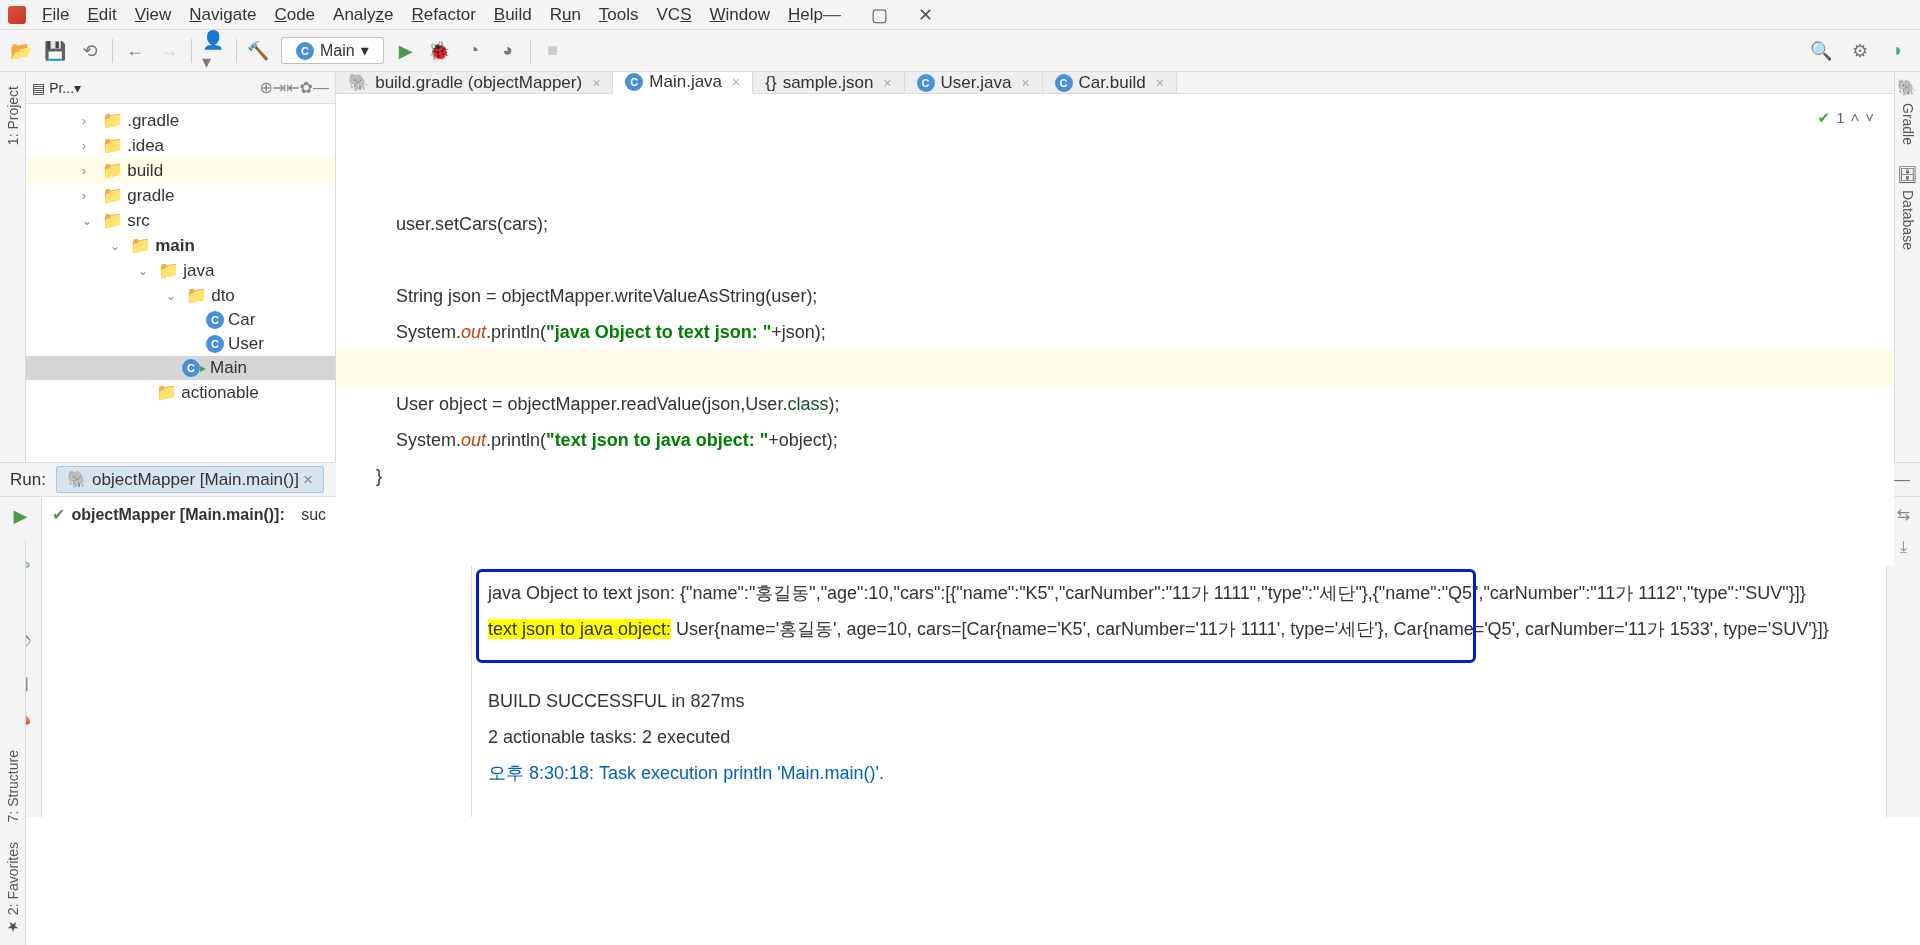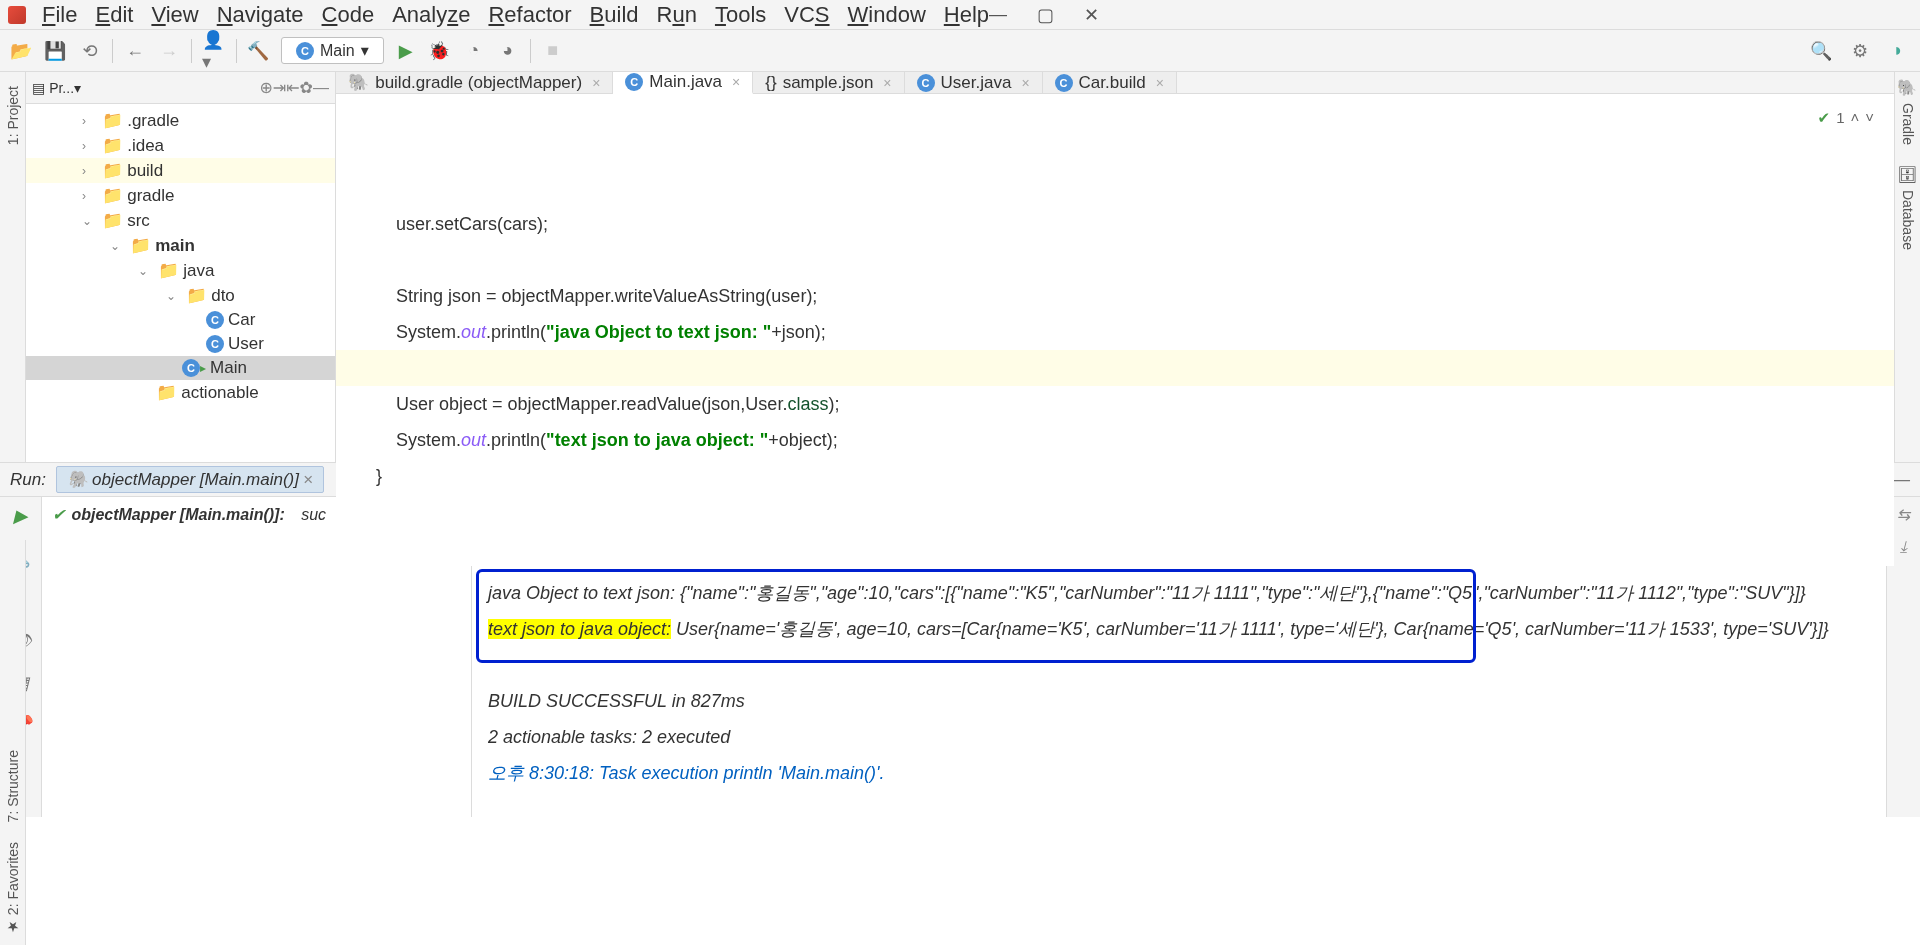--- a/index.html
+++ b/index.html
@@ -1,20 +1,20 @@
 <!DOCTYPE html>
 <html><head>
 <meta charset="utf-8">
 <style>
 * { margin: 0; padding: 0; box-sizing: border-box; font-family: -apple-system, "Segoe UI", sans-serif; }
 body { width: 1920px; height: 945px; background: #fff; overflow: hidden; font-size: 16px; color: #333; }
 
 .titlebar { height: 30px; display: flex; align-items: center; padding: 0 8px; background: #f4f4f4; border-bottom: 1px solid #dcdcdc; }
 .app-icon { width: 18px; height: 18px; background: linear-gradient(135deg,#e74c3c,#c0392b); border-radius: 3px; margin-right: 16px; }
-.menubar { display: flex; gap: 18px; font-size: 22px; }
+.menubar { display: flex; gap: 18px; font-size: 17px; }
 .menubar span u { text-decoration: underline; }
 .title-center { flex: 1; text-align: center; color: #666; font-size: 17px; }
 .win-controls { display: flex; gap: 30px; font-size: 18px; color: #555; }
 
 .toolbar { height: 42px; background: #f4f4f4; border-bottom: 1px solid #dcdcdc; display: flex; align-items: center; padding: 0 10px; gap: 10px; }
 .tb-icon { width: 24px; height: 24px; display: flex; align-items: center; justify-content: center; color: #777; font-size: 18px; }
 .run-config { border: 1px solid #c0c0c0; padding: 3px 14px; border-radius: 3px; display: flex; align-items: center; gap: 6px; background: #fff; }
 .green-tri { color: #4a9c4a; }
 .bug-ic { color: #4a9c4a; }
 .tb-sep { width: 1px; height: 24px; background: #ccc; }
@@ -47,25 +47,25 @@
 .tab .close-x { color: #aaa; font-size: 14px; margin-left: 4px; }
 .elephant { color: #888; }
 
 .code-wrap { flex: 1; display: flex; background: #fff; position: relative; }
 .gutter { width: 56px; background: #f4f4f4; border-right: 1px solid #e0e0e0; text-align: right; padding: 4px 10px 0 0; color: #999; font-family: 'Consolas', monospace; font-size: 17px; line-height: 36px; }
 .code { flex: 1; padding: 4px 0 0 20px; font-family: 'Consolas', monospace; font-size: 18px; line-height: 36px; white-space: pre; position: relative; }
 .code .hl-line { position: absolute; left: 0; right: 0; height: 36px; background: #fffde7; z-index: 0; }
 .code pre { position: relative; z-index: 1; }
 .kw { color: #14532d; }
 .str { color: #008000; font-weight: bold; }
-.field { color: #8b5cf6; font-style: italic; }
+.field { color: #c2410c; font-style: italic; }
 .badge-area { position: absolute; top: 6px; right: 20px; display: flex; align-items: center; gap: 6px; font-size: 15px; color: #666; }
 .check-badge { color: #4a9c4a; }
 
-.run-panel { border-top: 1px solid #dcdcdc; background: #fff; font-style: italic; }
+.run-panel { border-top: 1px solid #dcdcdc; background: #fff; }
 .run-header { height: 34px; background: #f4f4f4; border-bottom: 1px solid #dcdcdc; display: flex; align-items: center; padding: 0 10px; gap: 10px; font-size: 17px; }
 .run-tab { background: #d6e4f0; border: 1px solid #b0c4de; padding: 2px 10px; border-radius: 2px; display: flex; align-items: center; gap: 4px; }
 .run-header .gear { margin-left: auto; color: #777; }
 .run-body { display: flex; height: 320px; }
 .run-icons { width: 42px; background: #f4f4f4; border-right: 1px solid #dcdcdc; display: flex; flex-direction: column; align-items: center; padding-top: 8px; gap: 20px; color: #777; font-size: 18px; }
 .run-side { width: 430px; border-right: 1px solid #dcdcdc; padding: 8px 10px; font-size: 16px; }
 .run-side .suc { display: flex; align-items: center; gap: 6px; }
 .run-side .chk { color: #4a9c4a; font-size: 16px; }
 .run-side .tim { color: #aaa; font-size: 14px; }
 .console { flex: 1; padding: 6px 16px; font-family: 'Consolas', monospace; font-size: 18px; line-height: 36px; white-space: pre-wrap; word-break: break-all; position: relative; }

